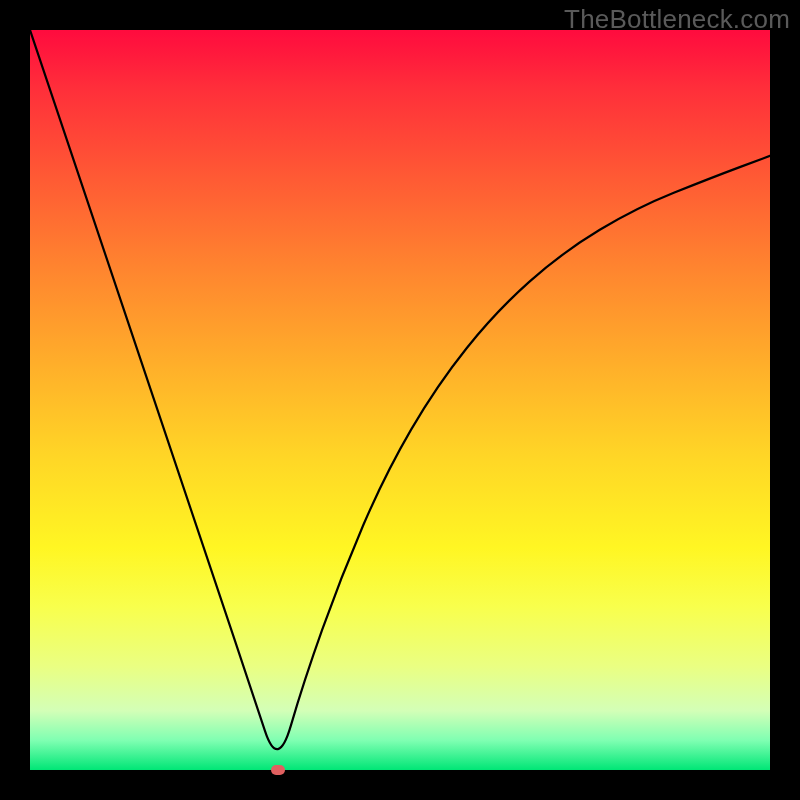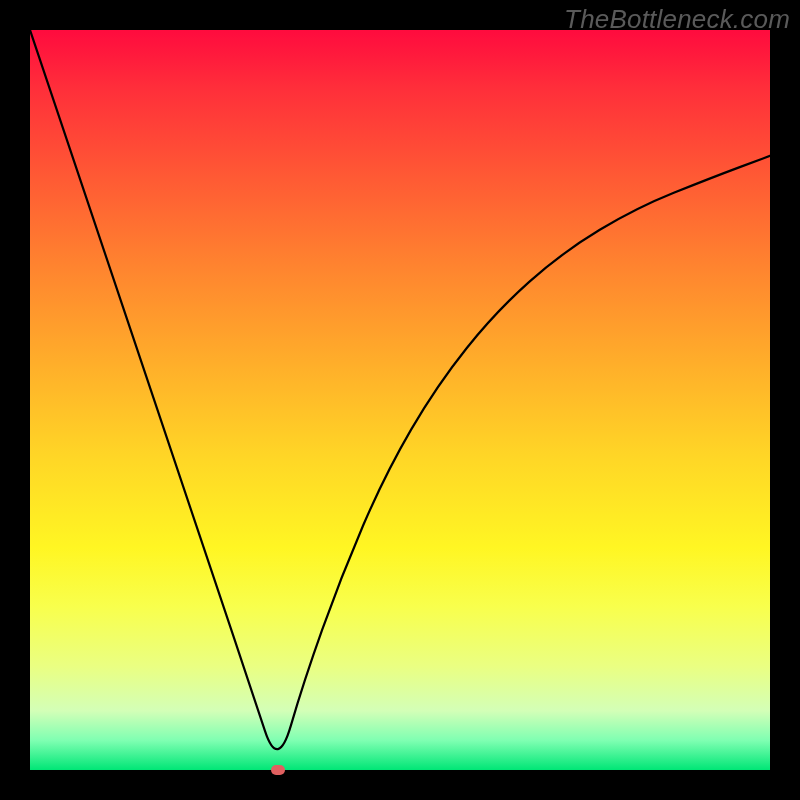--- a/index.html
+++ b/index.html
@@ -33,21 +33,20 @@
   }
   .branding {
     position: absolute;
     top: 4px;
     right: 10px;
     font-size: 26px;
     font-weight: 500;
     color: #5a5a5a;
     letter-spacing: 0.2px;
     user-select: none;
-    font-style: italic;
   }
   svg.curve {
     position: absolute;
     left: 0;
     top: 0;
     width: 740px;
     height: 740px;
     display: block;
   }
   .marker {

